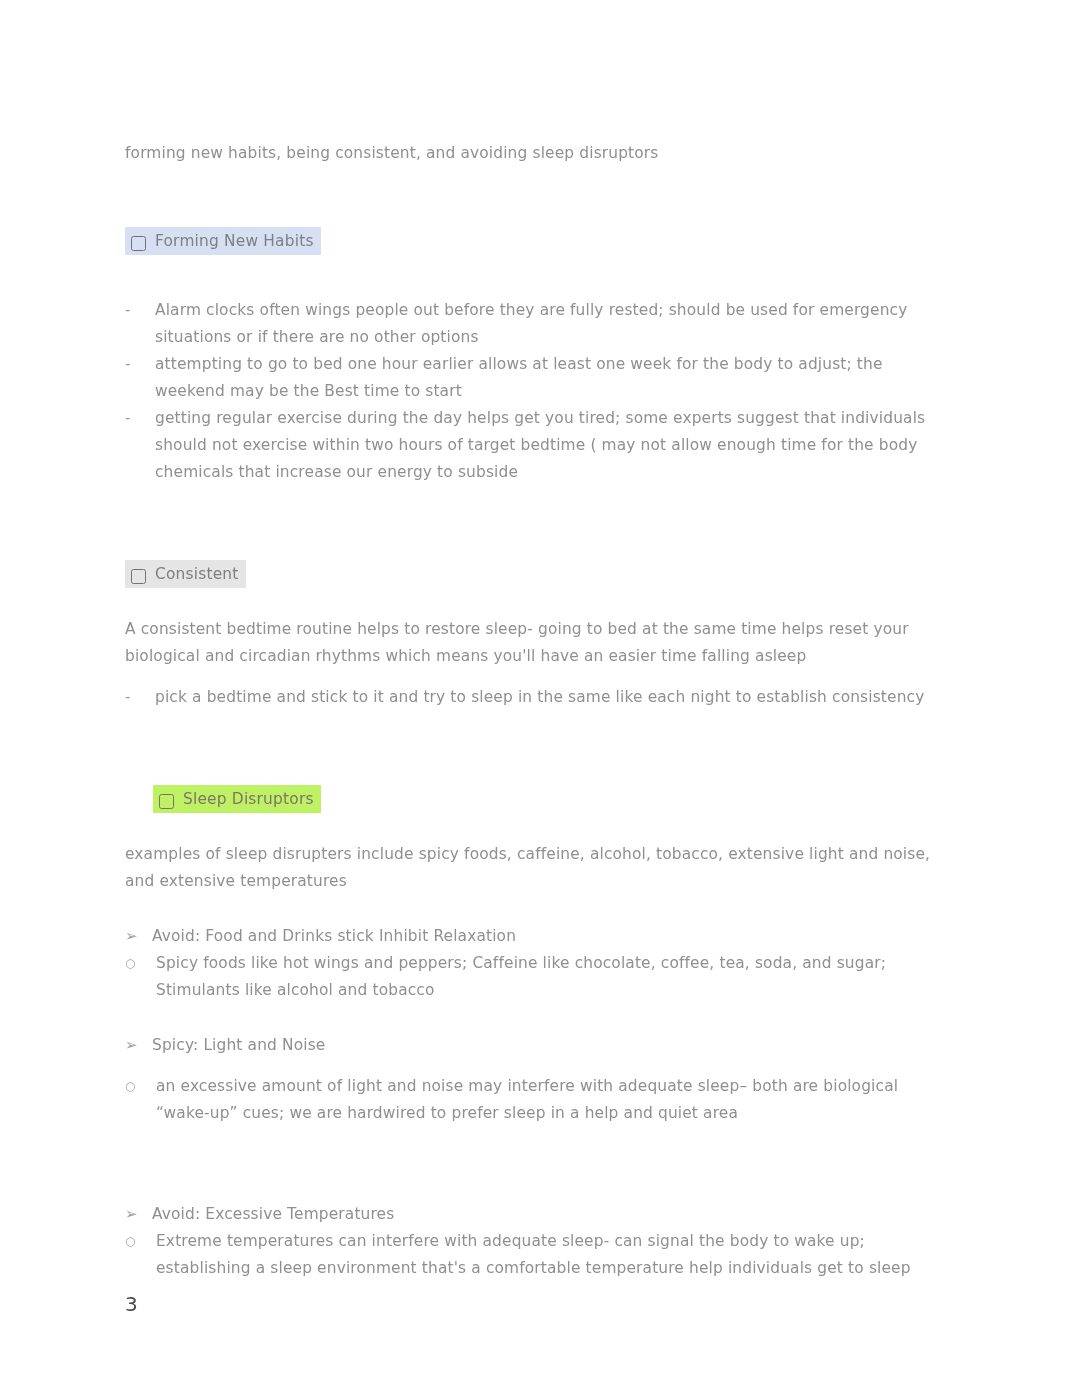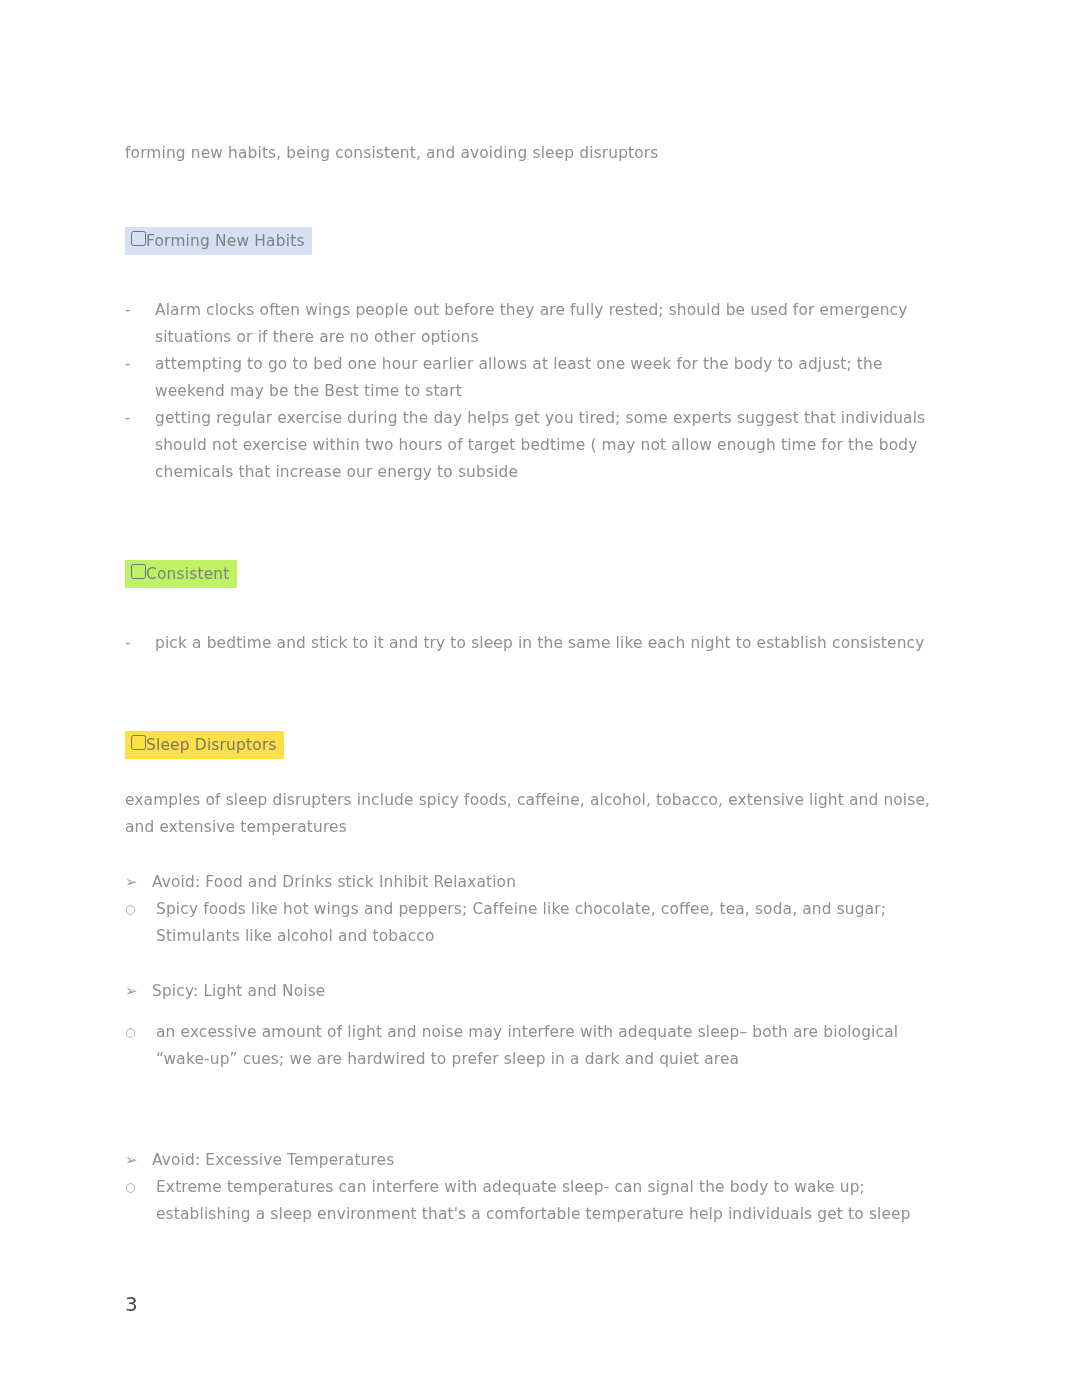--- a/index.html
+++ b/index.html
@@ -41,27 +41,28 @@
     margin: 0;
   }
 
   
   .heading-row {
     display: flex;
     align-items: center;
   }
   .chip {
     display: inline-flex;
-    align-items: flex-start;
+    align-items: flex-end;
+    gap: 9px;
     padding: 4px 7px 4px 6px;
     border-radius: 1px;
   }
   .chip.blue   { background: #d7e0f2; }
-  .chip.green  { background: #bef264; }
-  .chip.orange { background: #fde047; }
+  .chip.green  { background: #e5e5e5; }
+  .chip.orange { background: #bef264; margin-left: 28px; }
 
   .chk {
     width: 15px;
     height: 15px;
     border: 1.7px solid #6f7174;
     border-radius: 2.5px;
     box-sizing: border-box;
     flex: 0 0 auto;
     background: transparent;
   }
@@ -177,20 +178,21 @@
 
     <div class="heading-row">
       <span class="chip green">
         <span class="chk"></span>
         <span class="chip-label">Consistent</span>
       </span>
     </div>
 
     <div class="spacer-md"></div>
 
+    <p class="para">A consistent bedtime routine helps to restore sleep- going to bed at the same time helps reset your biological and circadian rhythms which means you'll have an easier time falling asleep</p>
 
     <div class="spacer-sm"></div>
 
     <ul class="dash-list">
       <li class="li">
         <span class="marker">-</span>
         <span class="li-text">pick a bedtime and stick to it and try to sleep in the same like each night to establish consistency</span>
       </li>
     </ul>
 
@@ -230,21 +232,21 @@
         <span class="marker">➢</span>
         <span class="li-text">Spicy: Light and Noise</span>
       </li>
     </ul>
 
     <div class="spacer-sm"></div>
 
     <ul class="circle-list">
       <li class="li">
         <span class="marker">○</span>
-        <span class="li-text">an excessive amount of light and noise may interfere with adequate sleep– both are biological “wake-up” cues; we are hardwired to prefer sleep in a dark and quiet area</span>
+        <span class="li-text">an excessive amount of light and noise may interfere with adequate sleep– both are biological “wake-up” cues; we are hardwired to prefer sleep in a help and quiet area</span>
       </li>
     </ul>
 
     <div class="spacer-lg"></div>
     <div class="spacer-md"></div>
 
     <ul class="arrow-list">
       <li class="li">
         <span class="marker">➢</span>
         <span class="li-text">Avoid: Excessive Temperatures</span>

